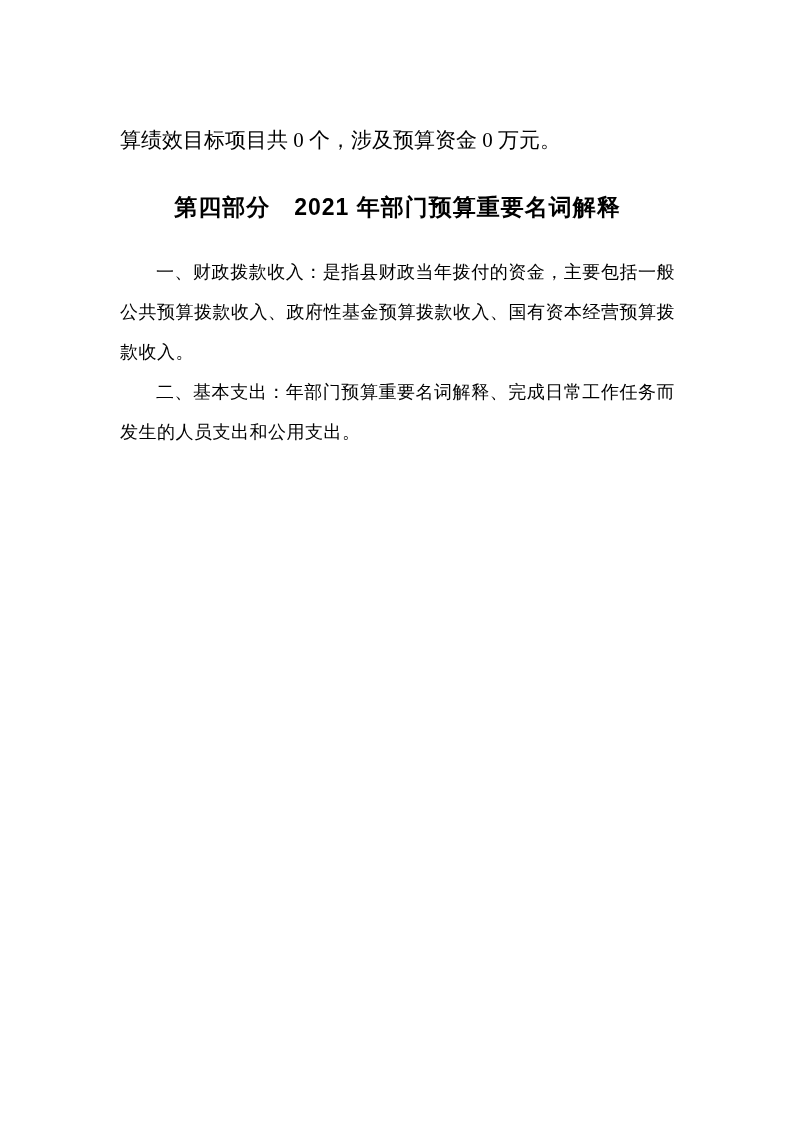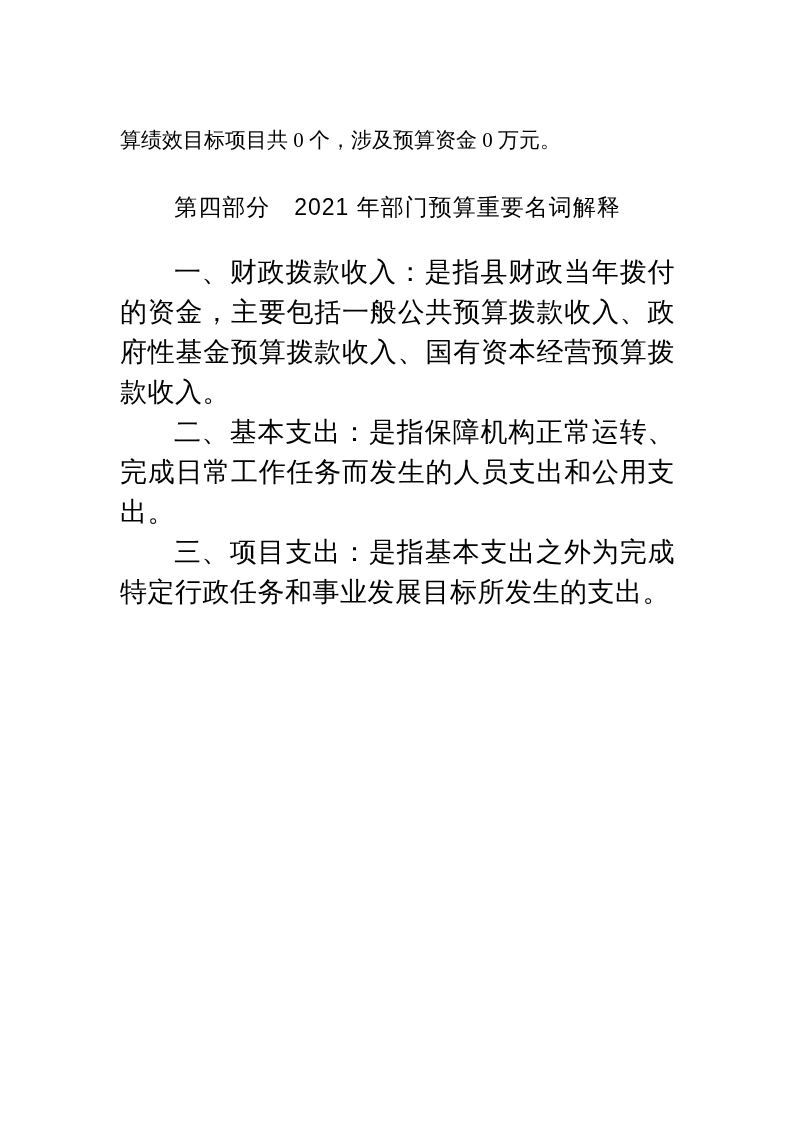--- a/index.html
+++ b/index.html
@@ -24,41 +24,40 @@
     font-size: 21px;
     line-height: 40px;
     text-align: justify;
   }
   .section-title {
     margin-top: 30px;
     margin-bottom: 28px;
     text-align: center;
     font-size: 23px;
     line-height: 34px;
-    font-weight: normal;
+    font-weight: bold;
     font-family: "Liberation Sans", "DejaVu Sans", sans-serif;
     letter-spacing: 1px;
   }
   .body-text p {
     margin: 0;
-    font-size: 27px;
+    font-size: 18px;
     line-height: 40px;
     text-align: justify;
     text-indent: 2em;
     letter-spacing: 0.5px;
   }
 </style>
 </head>
 <body>
 
 <div class="page">
 
   <div class="intro-line">算绩效目标项目共 0 个，涉及预算资金 0 万元。</div>
 
   <h1 class="section-title">第四部分　2021 年部门预算重要名词解释</h1>
 
   <div class="body-text">
     <p>一、财政拨款收入：是指县财政当年拨付的资金，主要包括一般公共预算拨款收入、政府性基金预算拨款收入、国有资本经营预算拨款收入。</p>
-    <p>二、基本支出：是指保障机构正常运转、完成日常工作任务而发生的人员支出和公用支出。</p>
-    <p>三、项目支出：是指基本支出之外为完成特定行政任务和事业发展目标所发生的支出。</p>
+    <p>二、基本支出：年部门预算重要名词解释、完成日常工作任务而发生的人员支出和公用支出。</p>
   </div>
 
 </div>
 
 </body></html>

